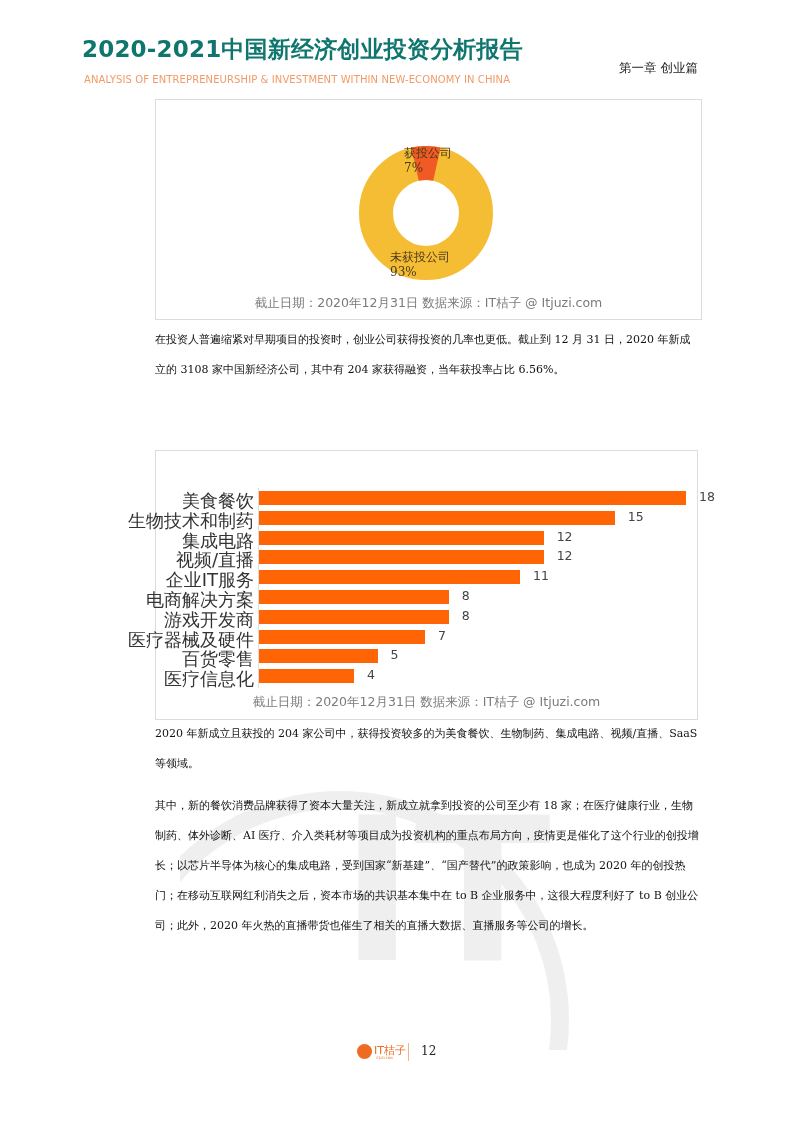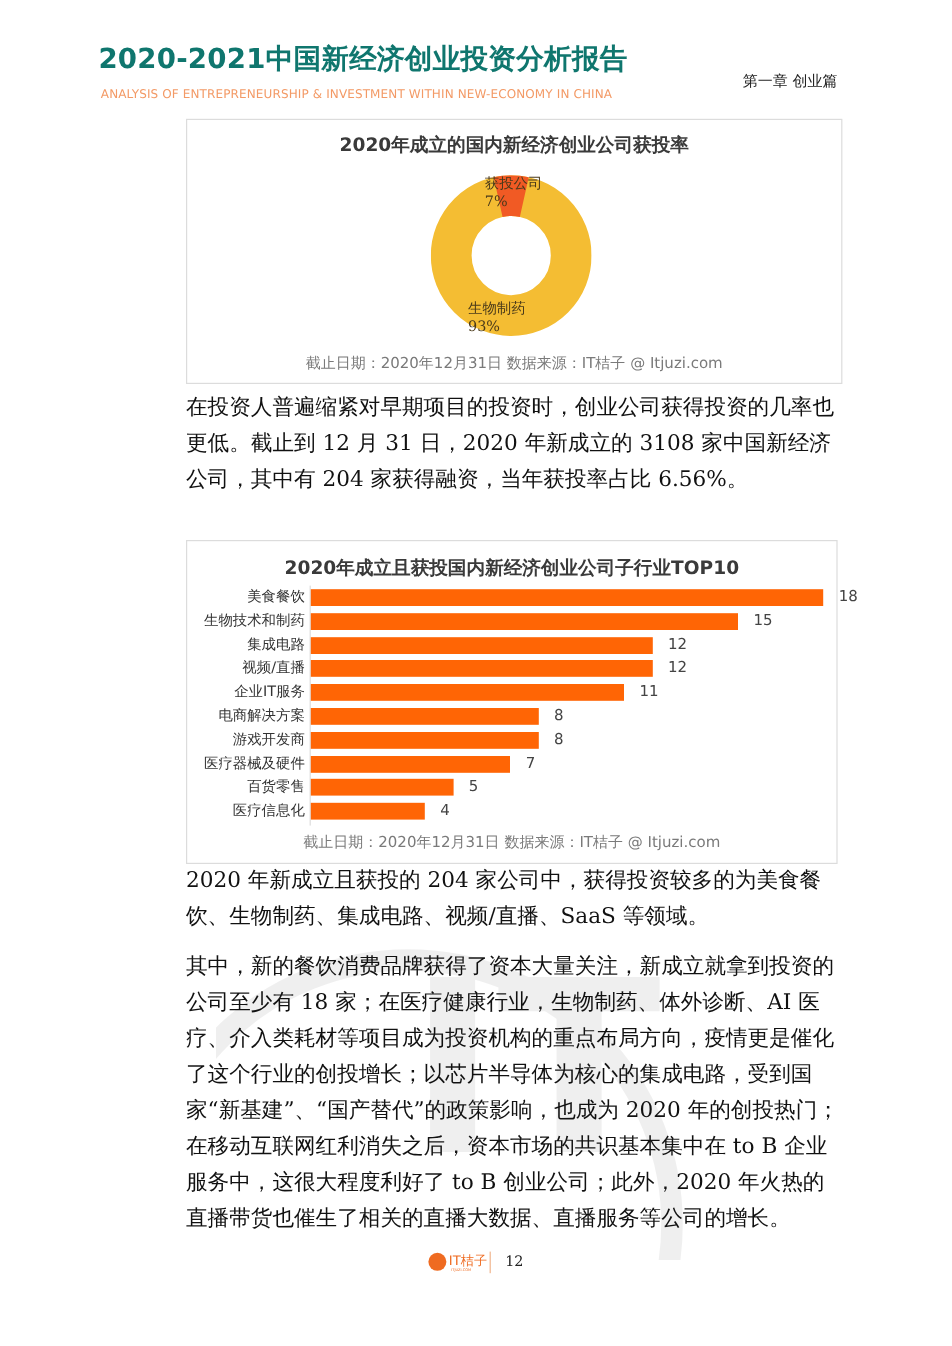--- a/index.html
+++ b/index.html
@@ -17,26 +17,26 @@
   .chart-foot{position:absolute;left:0;right:0;text-align:center;color:#7a7a7a;font-size:12.5px;white-space:nowrap;}
   .c1 .chart-foot{top:195px;}
   .c2 .chart-foot{top:243px;}
   .donut{position:absolute;left:203px;top:46px;width:134px;height:134px;}
   .dlabel{position:absolute;color:#4a3a1a;font-size:12px;text-align:left;font-family:"DejaVu Serif","Liberation Serif",serif;white-space:nowrap;line-height:15px;}
   .dl-a{left:248px;top:46px;width:50px;}
   .dl-b{left:234px;top:150px;width:70px;}
 
   .bars{position:absolute;left:0;top:37px;width:100%;}
   .bar-row{position:absolute;left:0;height:20px;width:100%;}
-  .bar-label{position:absolute;right:443px;top:1px;font-size:12px;color:#333;white-space:nowrap;text-align:right;}
+  .bar-label{position:absolute;right:443px;top:1px;font-size:18px;color:#333;white-space:nowrap;text-align:right;}
   .bar-fill{position:absolute;left:103px;top:3px;height:14px;background:#ff6505;}
   .bar-val{position:absolute;top:1px;font-size:12.5px;color:#444;white-space:nowrap;}
   .axis{position:absolute;left:102px;top:37px;width:1px;height:200px;background:#dddddd;}
 
-  .para{position:absolute;left:155px;width:545px;font-family:"DejaVu Serif","Liberation Serif",serif;font-size:18px;color:#111;line-height:30px;}
+  .para{position:absolute;left:155px;width:545px;font-family:"DejaVu Serif","Liberation Serif",serif;font-size:11px;color:#111;line-height:30px;}
   .p1{top:325px;}
   .p2{top:719px;}
   .p3{top:791px;}
 
   .watermark{position:absolute;left:180px;top:760px;width:520px;height:290px;pointer-events:none;opacity:0.06;}
 
   .footer{position:absolute;left:357px;top:1043px;height:18px;white-space:nowrap;}
   .logo-dot{position:absolute;left:0;top:1px;width:15px;height:15px;border-radius:50%;background:#ef6b21;}
   .logo-text{position:absolute;left:17px;top:0px;font-size:11px;font-weight:normal;color:#ef6b21;}
   .logo-small{position:absolute;left:19px;top:13px;font-size:3px;color:#ef6b21;}
@@ -44,41 +44,39 @@
   .page-num{position:absolute;left:64px;top:1px;font-size:12px;color:#222;font-family:"DejaVu Serif","Liberation Serif",serif;}
 </style>
 </head>
 <body>
 
 <div class="hdr-title">2020-2021中国新经济创业投资分析报告</div>
 <div class="hdr-sub">ANALYSIS OF ENTREPRENEURSHIP &amp; INVESTMENT  WITHIN NEW-ECONOMY  IN CHINA</div>
 <div class="hdr-chapter">第一章 创业篇</div>
 
 <div class="chart-box c1">
-  <div class="chart-title">2020年成立的国内新经济创业公司获投率</div>
   <svg class="donut" viewBox="0 0 134 134">
     <circle cx="67" cy="67" r="50" fill="none" stroke="#f4bd33" stroke-width="34"></circle>
     <circle id="slice-a" cx="67" cy="67" r="50" fill="none" stroke="#f15a24" stroke-width="34" stroke-dasharray="21.991148575128555 314.1592653589793" transform="rotate(-102.6 67 67)"></circle>
     <line x1="67" y1="67" x2="67" y2="0" stroke="#fff" stroke-width="0"></line>
   </svg>
   <div class="dlabel dl-a">
     <div>获投公司</div>
     <div>7%</div>
   </div>
   <div class="dlabel dl-b">
-    <div>生物制药</div>
+    <div>未获投公司</div>
     <div>93%</div>
   </div>
   <div class="chart-foot">截止日期：2020年12月31日    数据来源：IT桔子 @ Itjuzi.com</div>
 </div>
 
 <div class="para p1">在投资人普遍缩紧对早期项目的投资时，创业公司获得投资的几率也更低。截止到 12 月 31 日，2020 年新成立的 3108 家中国新经济公司，其中有 204 家获得融资，当年获投率占比 6.56%。</div>
 
 <div class="chart-box c2">
-  <div class="chart-title">2020年成立且获投国内新经济创业公司子行业TOP10</div>
   <div class="axis"></div>
   <div class="bars" id="bars">
       <div class="bar-row" style="top: 0px;">
         <span class="bar-label">美食餐饮</span>
         <span class="bar-fill" style="width: 427px; background: rgb(255, 101, 5);"></span>
         <span class="bar-val" style="left: 543px;">18</span>
       </div>
       <div class="bar-row" style="top: 19.8px;">
         <span class="bar-label">生物技术和制药</span>
         <span class="bar-fill" style="width: 355.833px; background: rgb(255, 101, 5);"></span>

